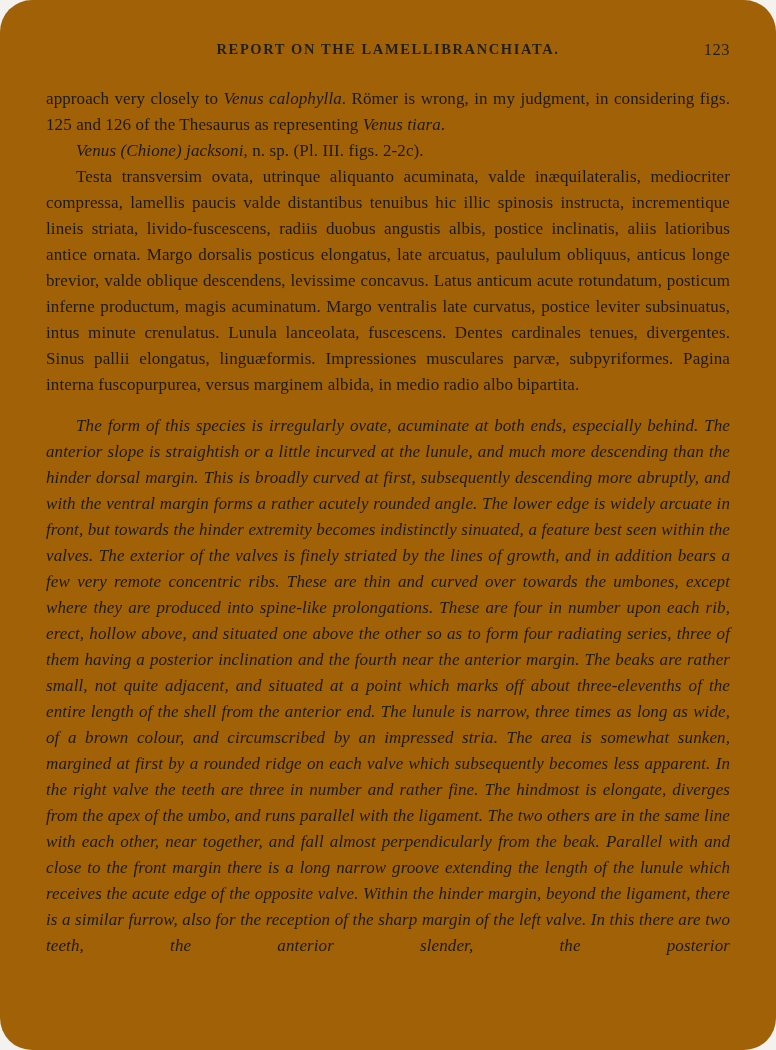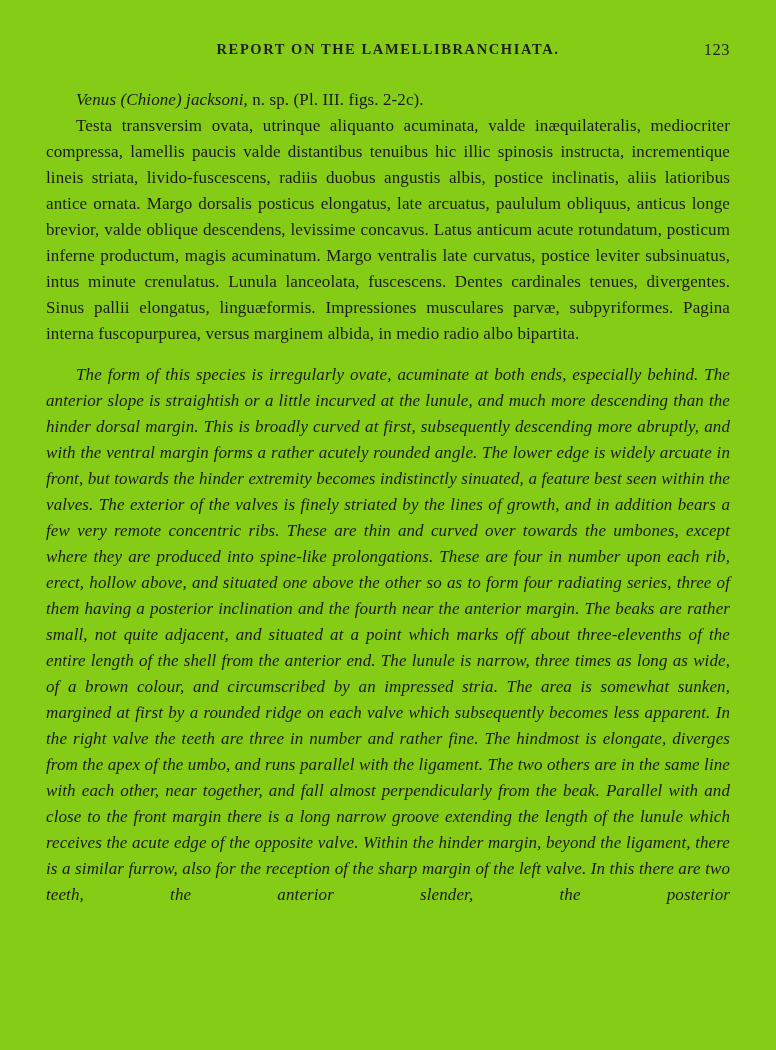--- a/index.html
+++ b/index.html
@@ -8,23 +8,24 @@
     background: #f4f2ee;
     font-family: "Liberation Serif", "DejaVu Serif", serif;
   }
   .page {
     position: relative;
     width: 776px;
     height: 1050px;
     box-sizing: border-box;
     margin: 0 auto;
     padding: 40px 46px 0 46px;
-    background: #84cc16;
+    background: #a16207;
     color: #1c1a17;
     overflow: hidden;
+    border-radius: 32px;
   }
   .page-header {
     position: relative;
     text-align: center;
     height: 20px;
     margin-bottom: 26px;
   }
   .running-title {
     display: inline-block;
     font-size: 14.5px;
@@ -50,21 +51,20 @@
     font-size: 17px;
     line-height: 26px;
     text-align: justify;
     letter-spacing: 0.1px;
     color: #1c1a17;
   }
   .para.continuation {
     text-indent: 0;
   }
   .species-heading {
-    margin-top: 27px;
     text-indent: 30px;
   }
   .indent {
     text-indent: 30px;
   }
   .latin {
   }
   .description {
     margin-top: 15px;
     text-align-last: justify;
@@ -79,20 +79,21 @@
 
 <div class="page">
 
   <header class="page-header">
     <span class="running-title">REPORT ON THE LAMELLIBRANCHIATA.</span>
     <span class="page-number">123</span>
   </header>
 
   <main class="text-block">
 
+    <p class="para continuation"><span>approach very closely to </span><em class="taxon">Venus calophylla</em><span>. Römer is wrong, in my judgment, in considering figs. 125 and 126 of the Thesaurus as representing </span><em class="taxon">Venus tiara</em><span>.</span></p>
 
     <p class="para species-heading"><em class="taxon">Venus (Chione) jacksoni</em><span>, n. sp. (Pl. III. figs. 2-2c).</span></p>
 
     <p class="para indent latin">Testa transversim ovata, utrinque aliquanto acuminata, valde inæquilateralis, mediocriter compressa, lamellis paucis valde distantibus tenuibus hic illic spinosis instructa, incrementique lineis striata, livido-fuscescens, radiis duobus angustis albis, postice inclinatis, aliis latioribus antice ornata. Margo dorsalis posticus elongatus, late arcuatus, paululum obliquus, anticus longe brevior, valde oblique descendens, levissime concavus. Latus anticum acute rotundatum, posticum inferne productum, magis acuminatum. Margo ventralis late curvatus, postice leviter subsinuatus, intus minute crenulatus. Lunula lanceolata, fuscescens. Dentes cardinales tenues, divergentes. Sinus pallii elongatus, linguæformis. Impressiones musculares parvæ, subpyriformes. Pagina interna fuscopurpurea, versus marginem albida, in medio radio albo bipartita.</p>
 
     <p class="para indent description">The form of this species is irregularly ovate, acuminate at both ends, especially behind. The anterior slope is straightish or a little incurved at the lunule, and much more descending than the hinder dorsal margin. This is broadly curved at first, subsequently descending more abruptly, and with the ventral margin forms a rather acutely rounded angle. The lower edge is widely arcuate in front, but towards the hinder extremity becomes indistinctly sinuated, a feature best seen within the valves. The exterior of the valves is finely striated by the lines of growth, and in addition bears a few very remote concentric ribs. These are thin and curved over towards the umbones, except where they are produced into spine-like prolongations. These are four in number upon each rib, erect, hollow above, and situated one above the other so as to form four radiating series, three of them having a posterior inclination and the fourth near the anterior margin. The beaks are rather small, not quite adjacent, and situated at a point which marks off about three-elevenths of the entire length of the shell from the anterior end. The lunule is narrow, three times as long as wide, of a brown colour, and circumscribed by an impressed stria. The area is somewhat sunken, margined at first by a rounded ridge on each valve which subsequently becomes less apparent. In the right valve the teeth are three in number and rather fine. The hindmost is elongate, diverges from the apex of the umbo, and runs parallel with the ligament. The two others are in the same line with each other, near together, and fall almost perpendicularly from the beak. Parallel with and close to the front margin there is a long narrow groove extending the length of the lunule which receives the acute edge of the opposite valve. Within the hinder margin, beyond the ligament, there is a similar furrow, also for the reception of the sharp margin of the left valve. In this there are two teeth, the anterior slender, the posterior</p>
 
   </main>
 
 </div>

